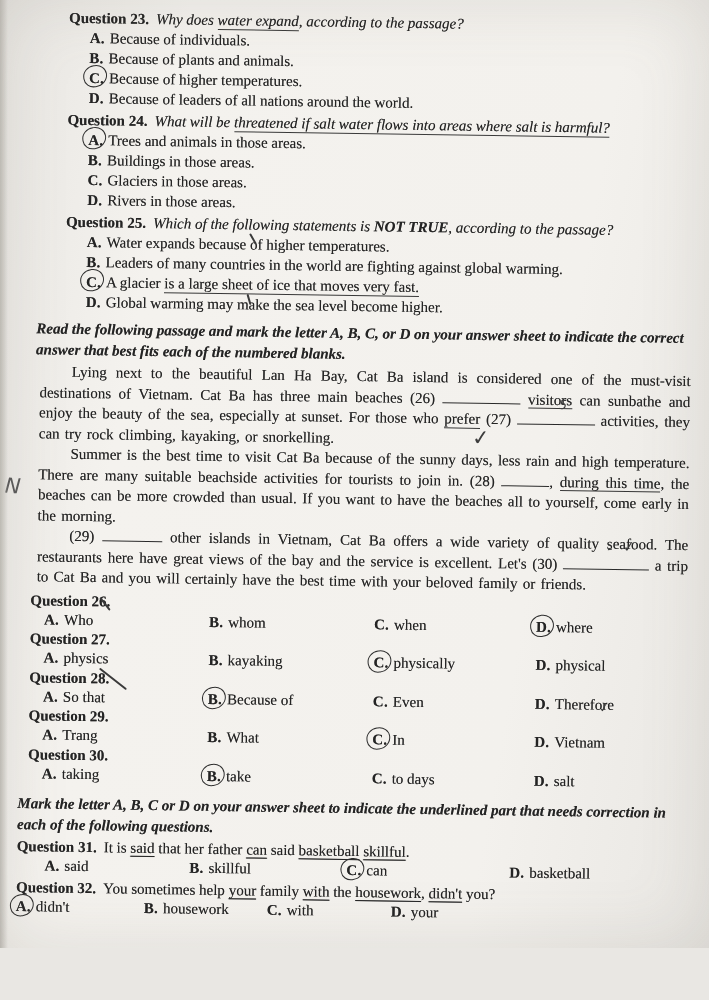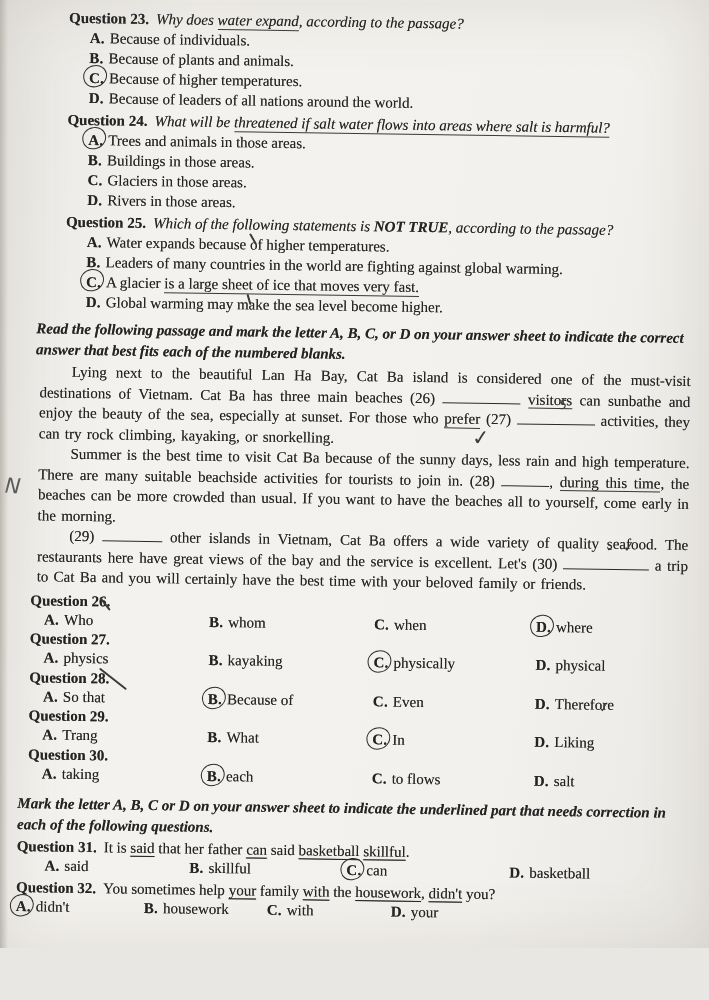--- a/index.html
+++ b/index.html
@@ -180,30 +180,30 @@
           <div class="cell"><span class="ltr"><b>D.</b></span><span>Therefore</span></div>
         </div>
       </div>
 
       <div>
         <div class="gq-label"><b>Question 29.</b></div>
         <div class="gq-opts">
           <div class="cell"><span class="ltr"><b>A.</b></span><span>Trang</span></div>
           <div class="cell"><span class="ltr"><b>B.</b></span><span>What</span></div>
           <div class="cell"><span class="ltr circled"><b>C.</b></span><span>In</span></div>
-          <div class="cell"><span class="ltr"><b>D.</b></span><span>Liking</span></div>
+          <div class="cell"><span class="ltr"><b>D.</b></span><span>Vietnam</span></div>
         </div>
       </div>
 
       <div>
         <div class="gq-label"><b>Question 30.</b></div>
         <div class="gq-opts">
           <div class="cell"><span class="ltr"><b>A.</b></span><span>taking</span></div>
-          <div class="cell"><span class="ltr circled"><b>B.</b></span><span>each</span></div>
-          <div class="cell"><span class="ltr"><b>C.</b></span><span>to flows</span></div>
+          <div class="cell"><span class="ltr circled"><b>B.</b></span><span>take</span></div>
+          <div class="cell"><span class="ltr"><b>C.</b></span><span>to days</span></div>
           <div class="cell"><span class="ltr"><b>D.</b></span><span>salt</span></div>
         </div>
       </div>
     </div>
 
     <p class="instr instr-2">Mark the letter A, B, C or D on your answer sheet to indicate the underlined part that needs correction in each of the following questions.</p>
 
     <div class="sec-err">
 
       <div>

